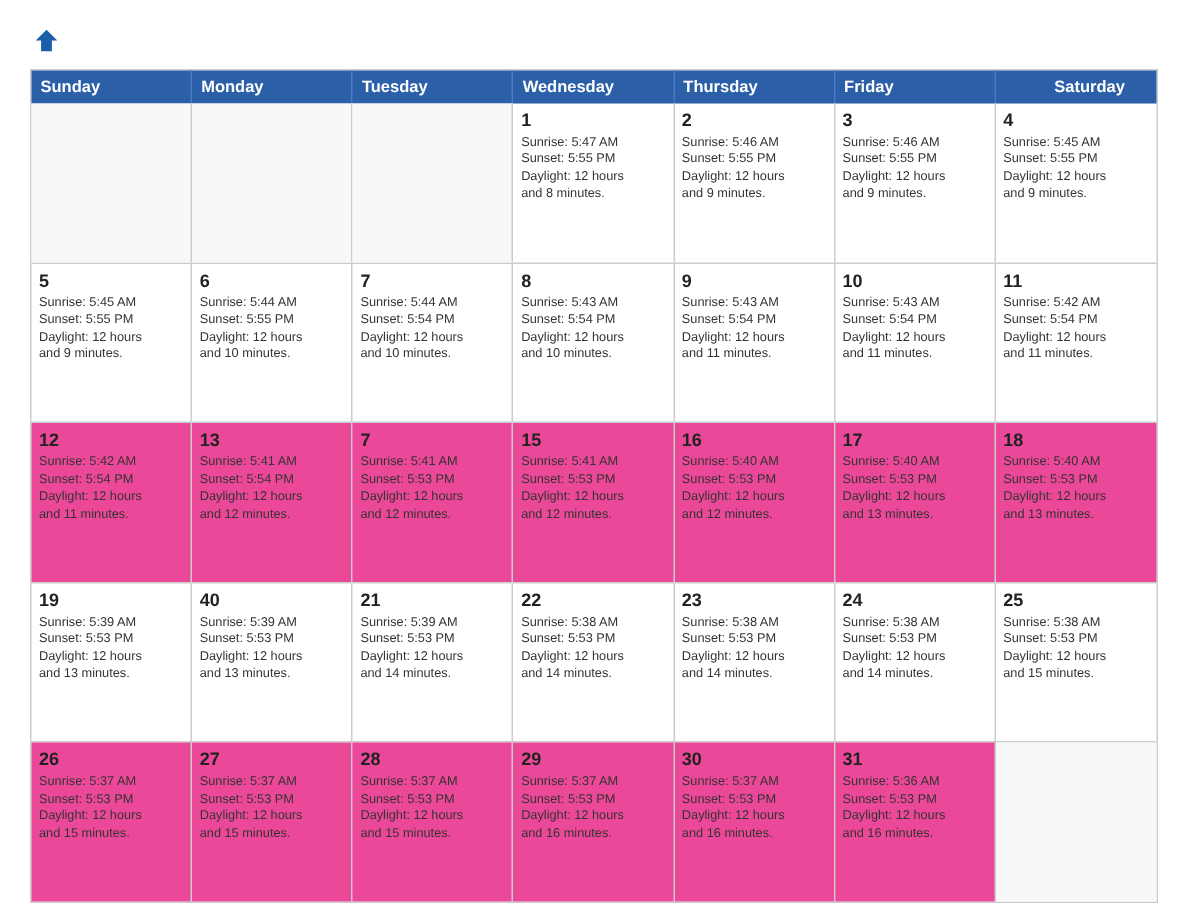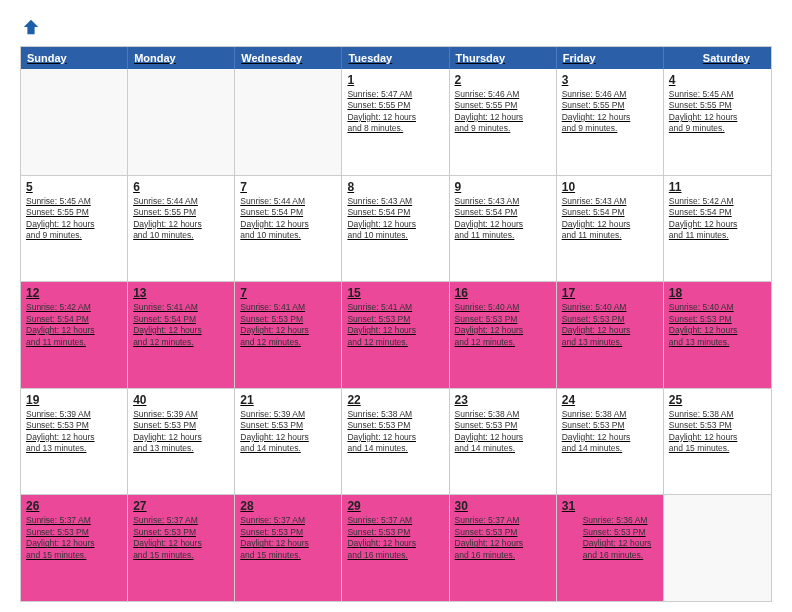--- a/index.html
+++ b/index.html
@@ -9,21 +9,20 @@
       background: #fff;
       font-family: Arial, sans-serif;
       overflow: hidden;
     }
     .page {
       width: 792px;
       height: 612px;
       padding: 18px 20px 10px 20px;
       display: flex;
       flex-direction: column;
-      text-decoration: underline;
     }
     .header {
       display: flex;
       justify-content: space-between;
       align-items: flex-start;
       margin-bottom: 10px;
     }
     .logo {
       display: flex;
       align-items: center;
@@ -145,22 +144,22 @@
     <div class="title-section">
       <div class="month-title"></div>
       <div class="subtitle"></div>
     </div>
   </div>
 
   <div class="calendar">
     <div class="cal-header">
     <div class="cal-header-cell">Sunday</div>
         <div class="cal-header-cell">Monday</div>
+        <div class="cal-header-cell">Tuesday</div>
         <div class="cal-header-cell">Wednesday</div>
-        <div class="cal-header-cell">Tuesday</div>
         <div class="cal-header-cell">Thursday</div>
         <div class="cal-header-cell">Friday</div>
         <div class="cal-header-cell">Saturday</div>
       </div>
     <div class="cal-body">
     <div class="cal-row">
           <div class="cal-cell empty"></div>
           <div class="cal-cell empty"></div>
           <div class="cal-cell empty"></div>
           <div class="cal-cell">
@@ -376,21 +375,21 @@
           </div>
           <div class="cal-cell shaded">
             <div class="day-num">30</div>
             <div class="cell-info" style="white-space: pre-line;">Sunrise: 5:37 AM
 Sunset: 5:53 PM
 Daylight: 12 hours
 and 16 minutes.</div>
           </div>
           <div class="cal-cell shaded">
             <div class="day-num">31</div>
-            <div class="cell-info" style="white-space: pre-line; margin-left: 21px;">Sunrise: 5:36 AM
+            <div class="cell-info" style="white-space: pre-line;">Sunrise: 5:36 AM
 Sunset: 5:53 PM
 Daylight: 12 hours
 and 16 minutes.</div>
           </div>
           <div class="cal-cell empty"></div>
         </div>
       </div>
   </div>
 </div>
 

